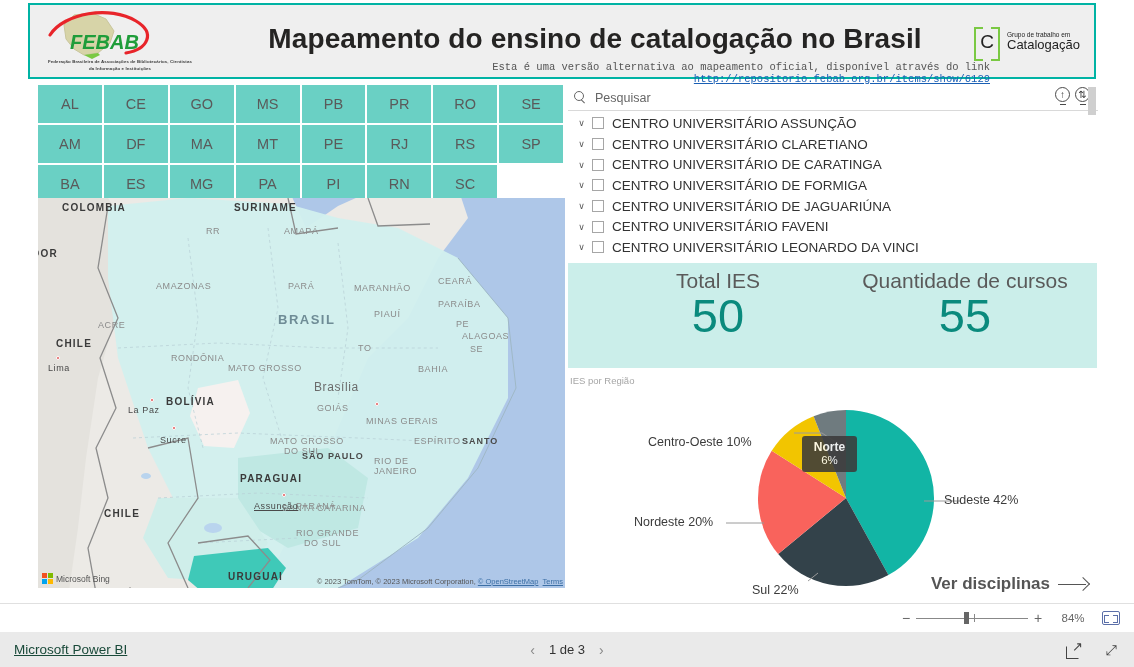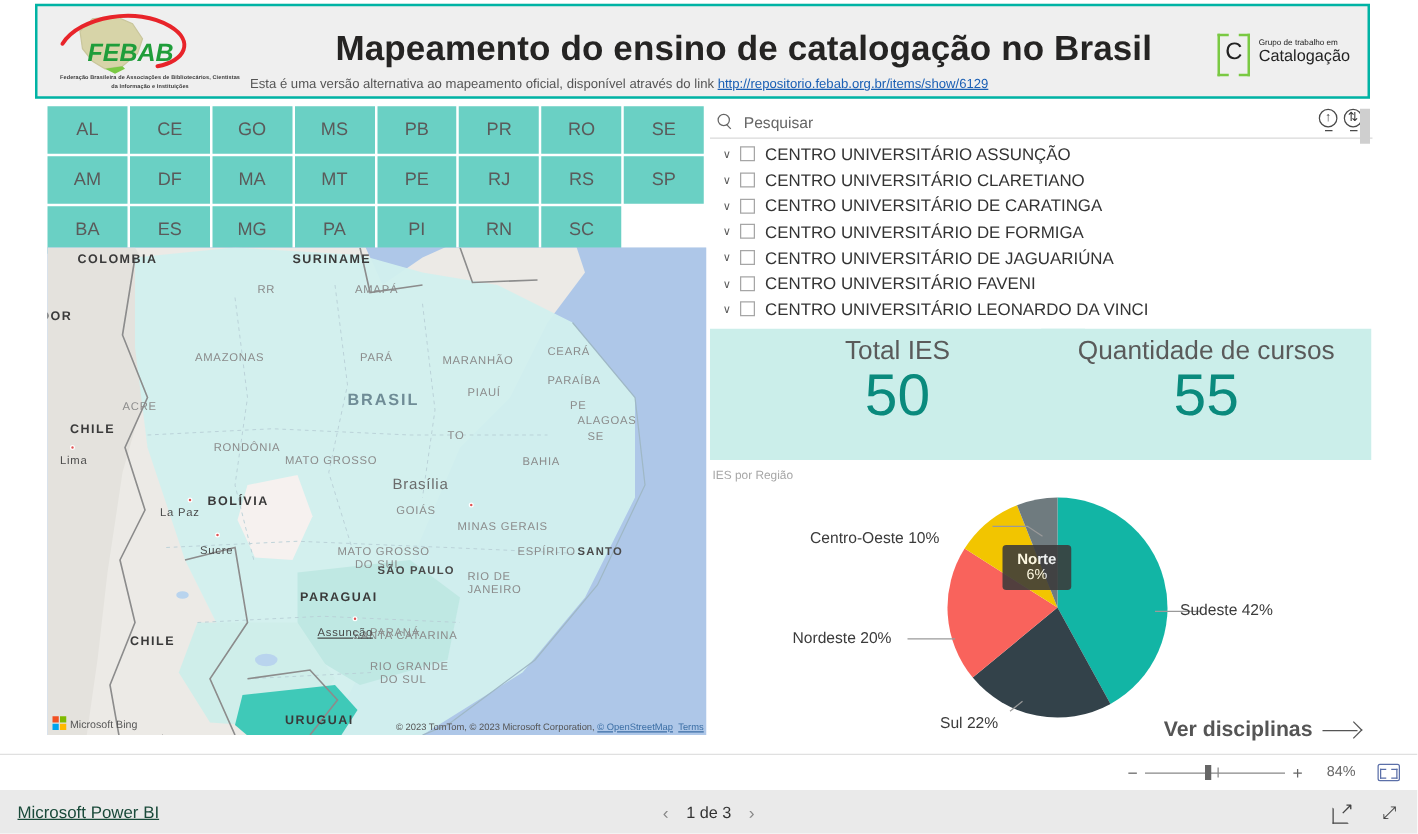--- a/index.html
+++ b/index.html
@@ -29,21 +29,21 @@
     font-size: 4.4px; font-weight: bold; color: #3b3b3b; text-align: center;
     line-height: 1.45; letter-spacing: .1px;
   }
   .hdr-title {
     position: absolute; left: 170px; top: 18px; width: 790px;
     text-align: center; font-size: 28px; font-weight: bold; color: #252423;
     letter-spacing: .1px;
   }
   .hdr-sub {
     position: absolute; left: 170px; top: 56px; width: 790px;
-    text-align: left; font-size: 10.5px; color: #555555;
+    text-align: right; font-size: 10.5px; color: #555555; font-family: Liberation Mono, monospace;
   }
   .hdr-sub a { color: #1a5fb4; text-decoration: underline; }
   .hdr-rlogo {
     position: absolute; right: 8px; top: 14px; width: 112px; height: 46px;
     display: flex; align-items: center; gap: 7px;
   }
   .cbox {
     width: 26px; height: 30px; position: relative; flex: 0 0 26px;
   }
   .cbox span {
@@ -173,21 +173,21 @@
   #kpi-ies { left: 568px; top: 263px; width: 300px; height: 105px; }
   #kpi-cursos { left: 833px; top: 263px; width: 264px; height: 105px; }
   .kpi-title { font-size: 21px; color: #5a5a5a; }
   .kpi-value { font-size: 47px; color: #0a8a7d; line-height: 1.05; margin-top: -2px; }
 
   
   .pie-panel {
     position: absolute; left: 568px; top: 373px; width: 530px; height: 227px;
   }
   .pie-title { font-size: 9.5px; color: #a6a6a6; padding: 2px 0 0 2px; }
-  .pie-wrap { position: absolute; left: 0; top: 18px; width: 530px; height: 200px; }
+  .pie-wrap { position: absolute; left: 0; top: 30px; width: 530px; height: 200px; }
   .pie-svg { position: absolute; left: 188px; top: 4px; }
   .pl {
     position: absolute; font-size: 12.5px; color: #3b3b3b; white-space: nowrap;
   }
   .norte-box {
     position: absolute; left: 802px; top: 436px; width: 55px; height: 36px;
     background: #3b3b3b; opacity: .88; display: flex; flex-direction: column;
     align-items: center; justify-content: center; border-radius: 3px;
   }
   .norte-box .n1 { font-size: 12px; color: #fff; font-weight: bold; line-height: 1.1; }

